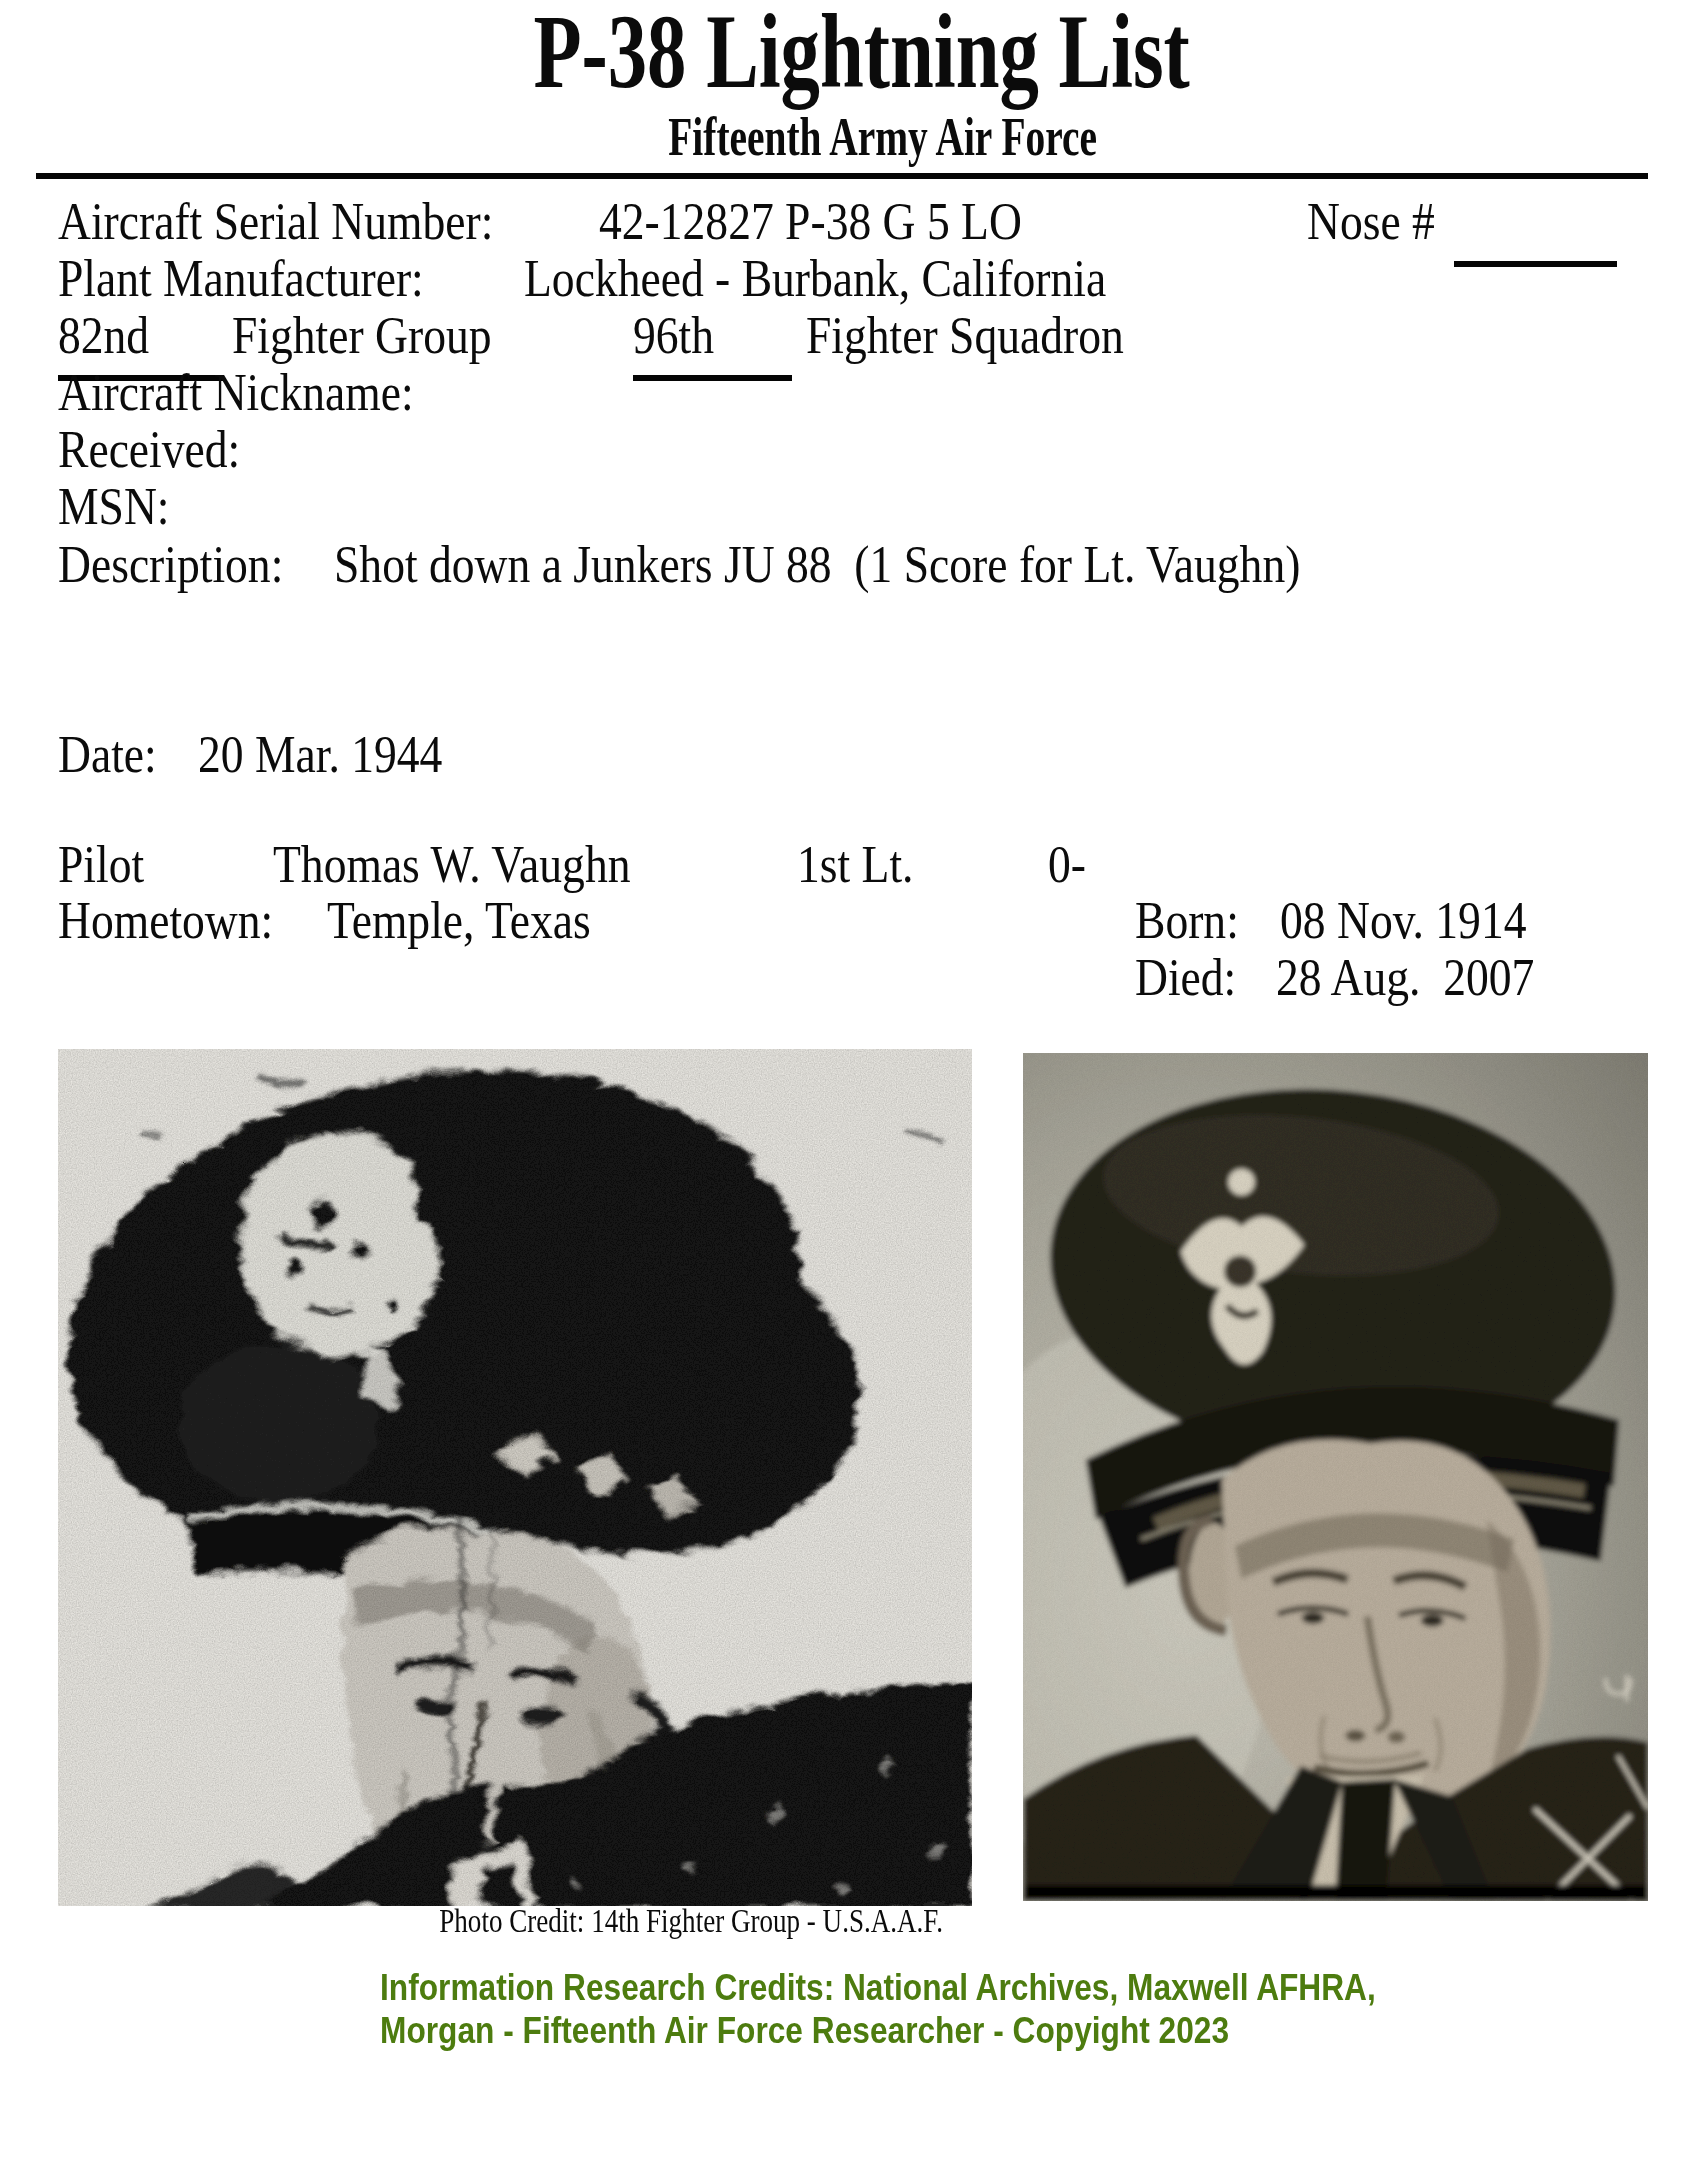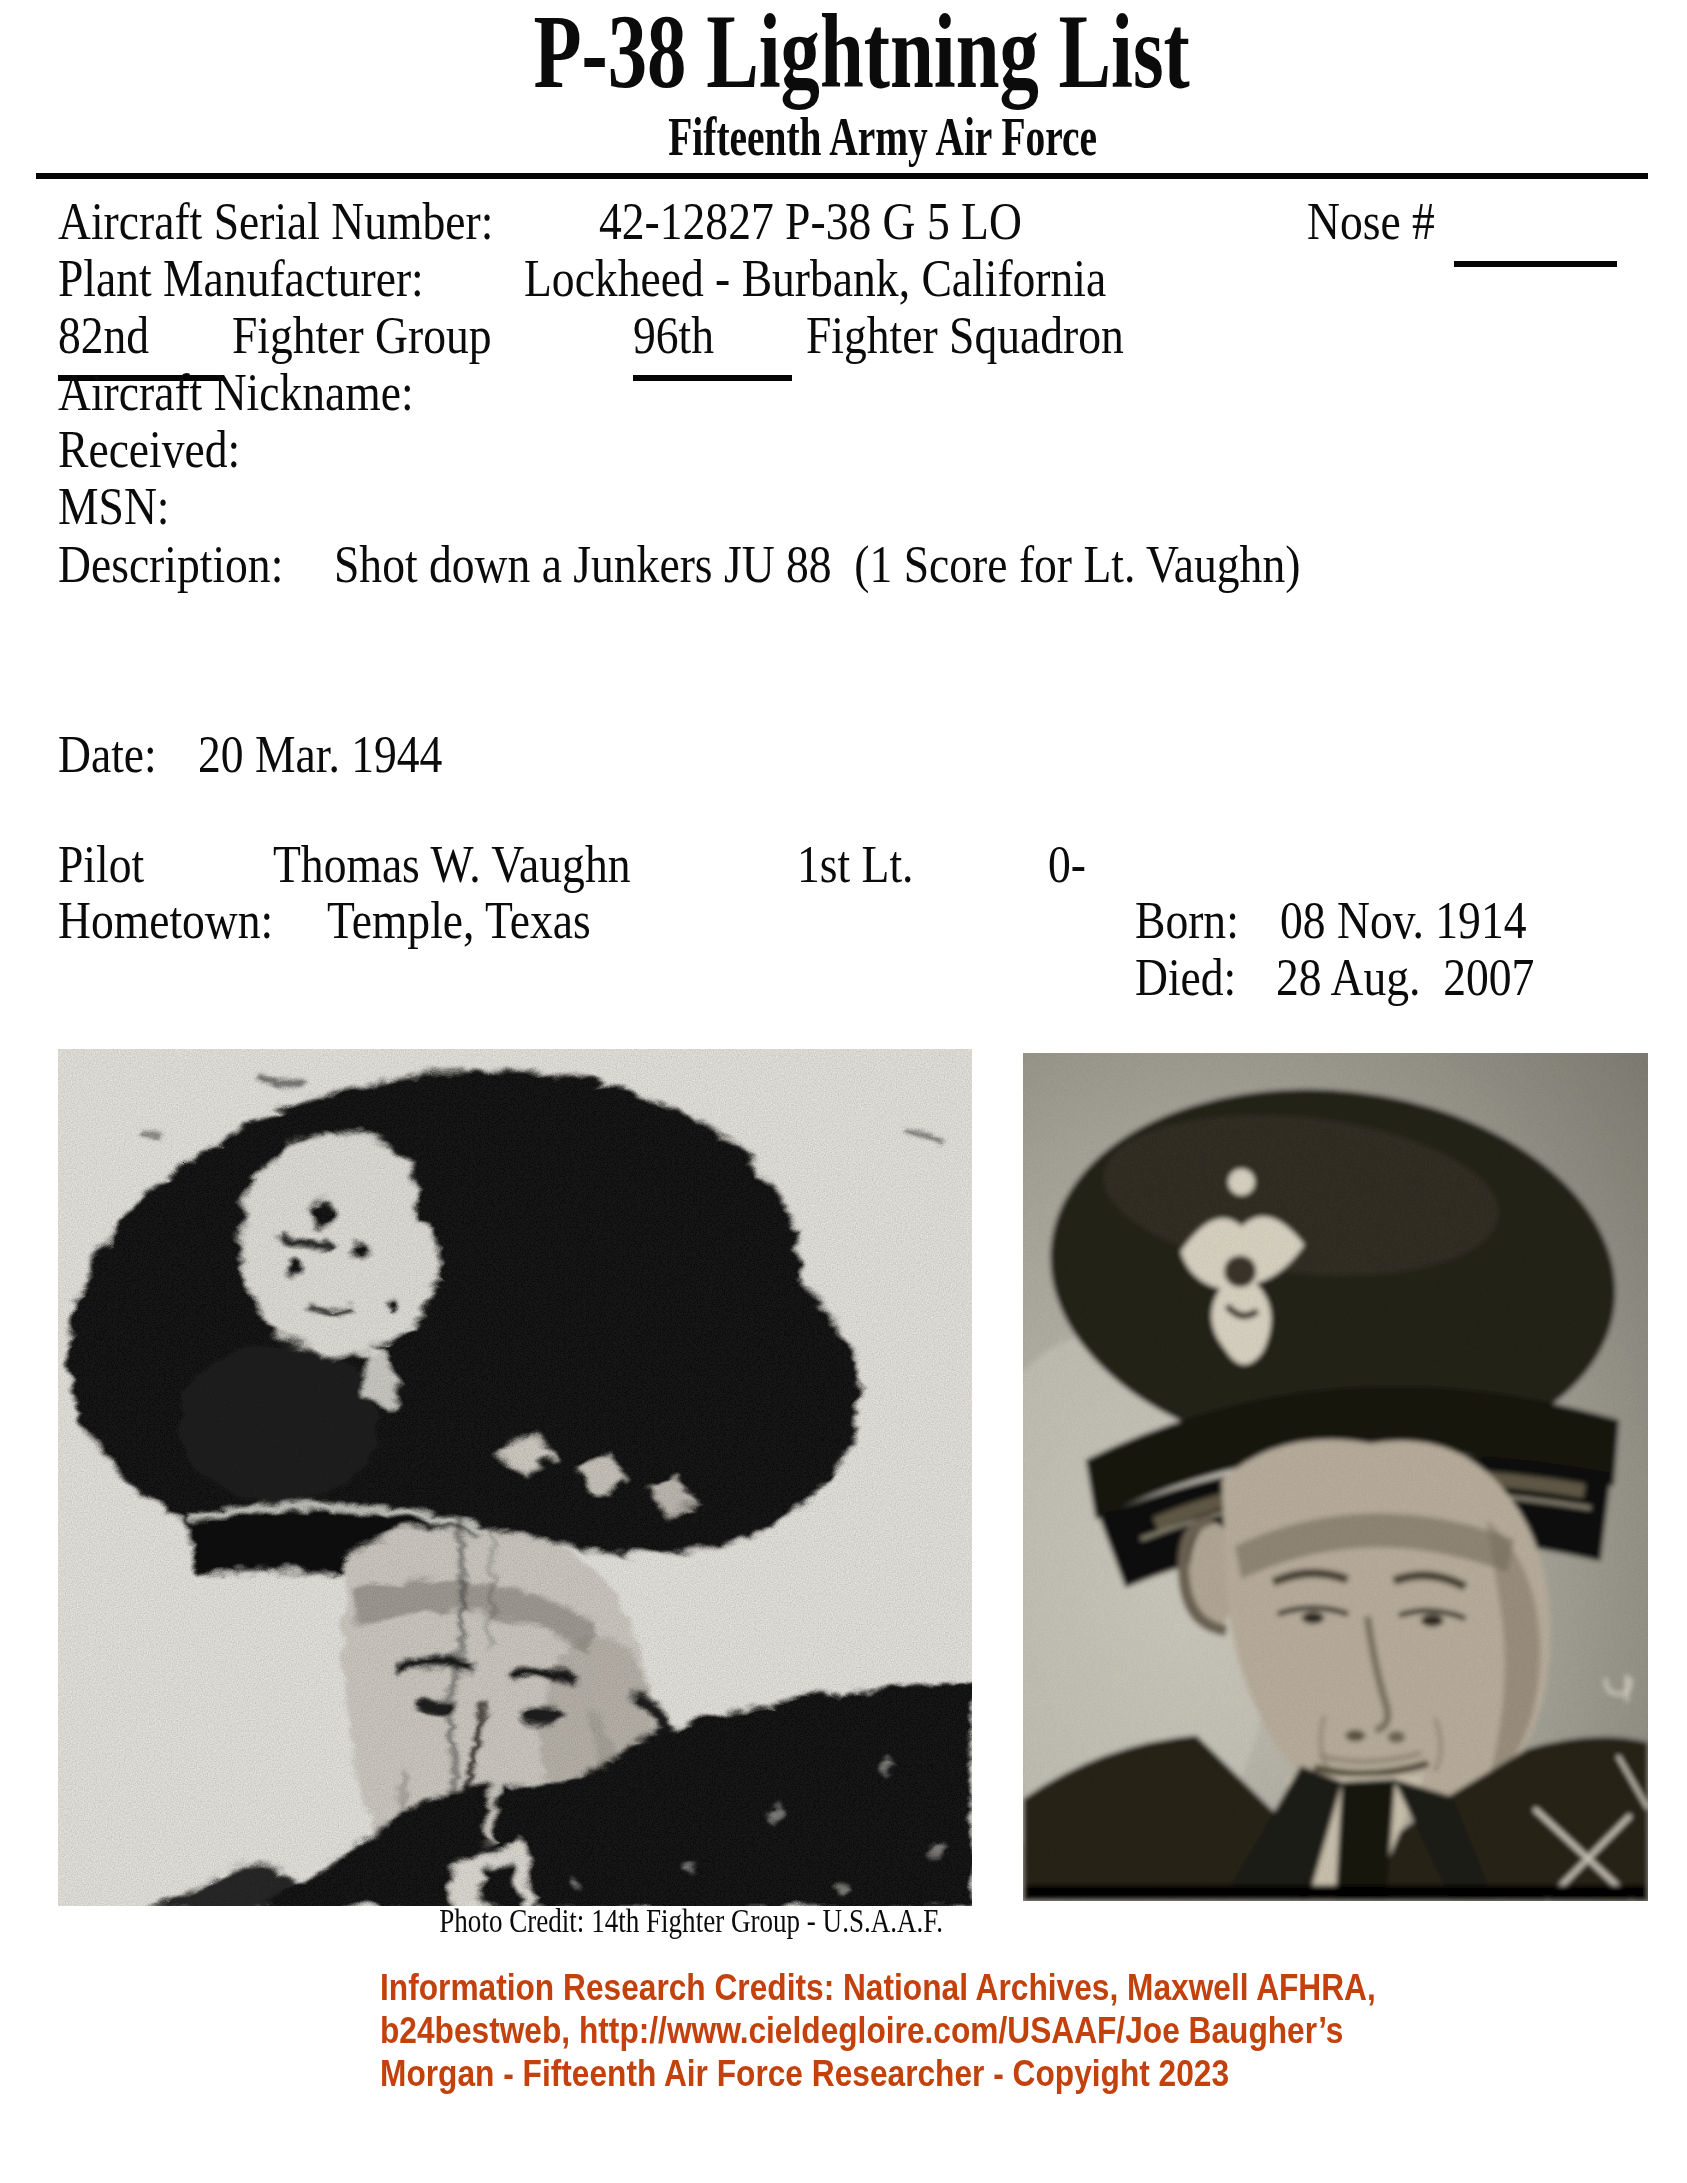--- a/index.html
+++ b/index.html
@@ -250,20 +250,19 @@
           <path d="M880 945 q0 24 20 24 q18 0 18 -24" stroke-width="6" opacity=".7"></path>
           <path d="M912 940 l0 40" stroke-width="6" opacity=".7"></path>
         </g>
         <rect x="0" y="1258" width="944" height="24" fill="#060606"></rect>
       </g>
     </svg>
   </div>
 
   <div class="pcredit"><span>Photo Credit: 14th Fighter Group - U.S.A.A.F.</span></div>
 
-  <div class="credits" style="color: #c2410c;">
+  <div class="credits" style="color: #4d7c0f;">
     <div class="cl"><span>Information Research Credits: National Archives, Maxwell AFHRA,</span></div>
-    <div class="cl"><span>b24bestweb, http://www.cieldegloire.com/USAAF/Joe Baugher’s</span></div>
     <div class="cl"><span>Morgan - Fifteenth Air Force Researcher - Copyight 2023</span></div>
   </div>
 
 </div>
 
 
 </body></html>

